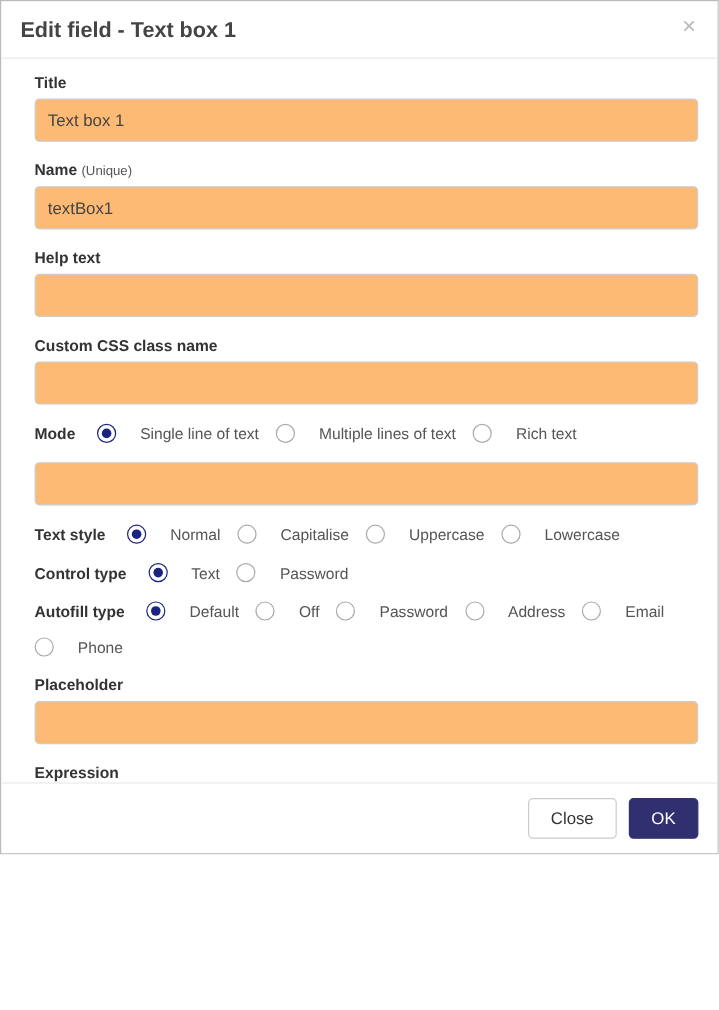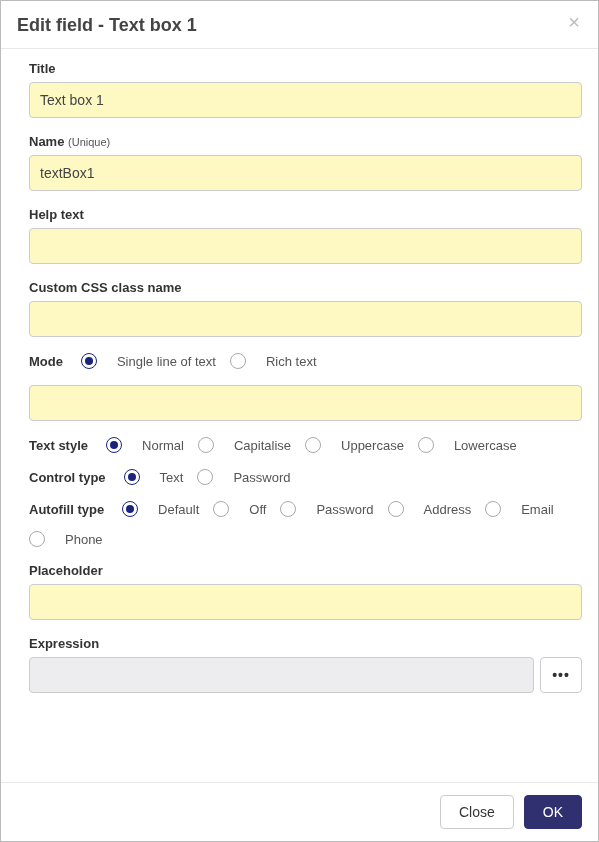--- a/index.html
+++ b/index.html
@@ -5,21 +5,21 @@
   * { box-sizing: border-box; }
   body {
     margin: 0;
     font-family: -apple-system, BlinkMacSystemFont, "Segoe UI", Arial, sans-serif;
     font-size: 13px;
     color: #333;
     background: #fff;
   }
   .modal {
     width: 599px;
-    height: 842px;
+    height: 712px;
     border: 1px solid #bbb;
     background: #fff;
     display: flex;
     flex-direction: column;
   }
   .modal-header {
     padding: 14px 16px 12px 16px;
     display: flex;
     align-items: flex-start;
     justify-content: space-between;
@@ -60,21 +60,21 @@
   }
   .tinput {
     width: 100%;
     height: 36px;
     padding: 7px 10px;
     font-size: 14px;
     color: #444;
     border: 1px solid #ccc;
     border-radius: 4px;
     outline: none;
-    background: #fef9c3;
+    background: #fdba74;
   }
   .tinput[readonly] {
     background: #ededf0;
     color: #666;
   }
   .radio-row {
     display: flex;
     flex-wrap: wrap;
     align-items: center;
     gap: 8px 14px;
@@ -198,20 +198,24 @@
     <div class="fg radio-row">
       <span class="lbl">Mode</span>
       <span class="ropt">
         <span class="rcircle sel">
             <span class="dot"></span>
           </span>
         <span>Single line of text</span>
       </span>
       <span class="ropt">
         <span class="rcircle"></span>
+        <span>Multiple lines of text</span>
+      </span>
+      <span class="ropt">
+        <span class="rcircle"></span>
         <span>Rich text</span>
       </span>
     </div>
 
     <div class="fg">
       <input class="tinput" value="" style="">
     </div>
 
     <div class="fg radio-row">
       <span class="lbl">Text style</span>

